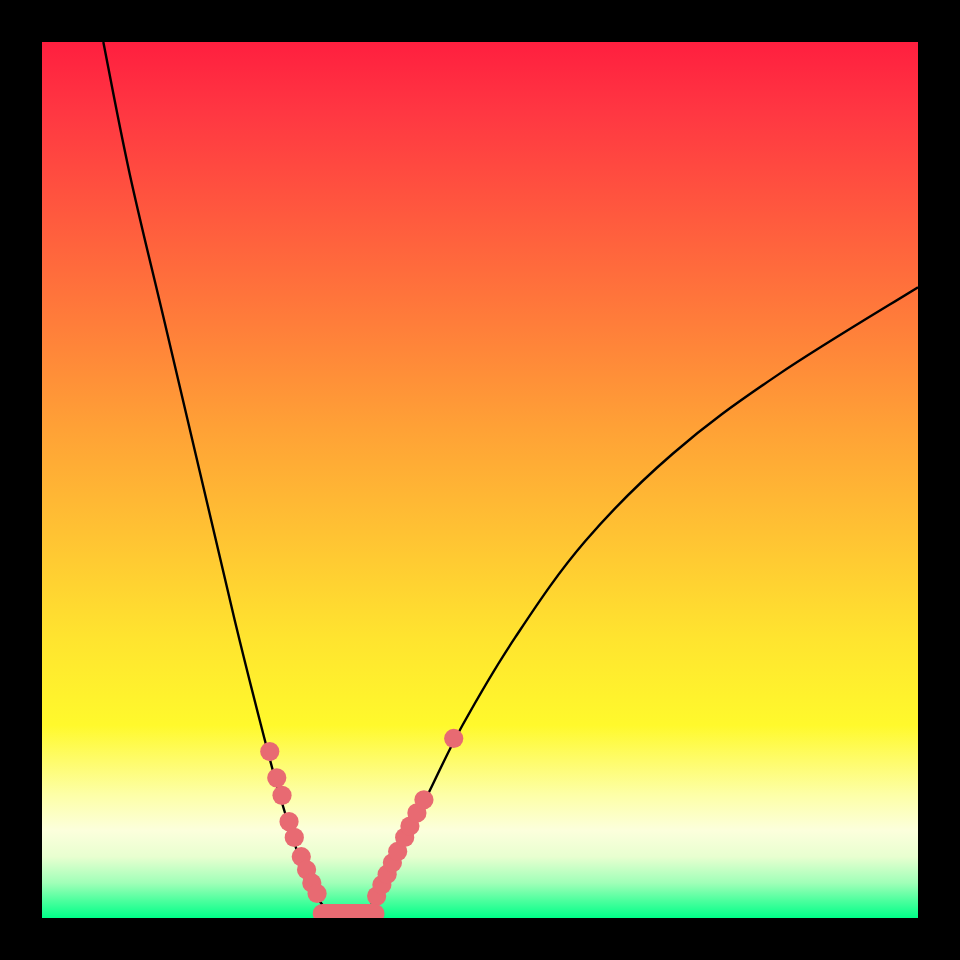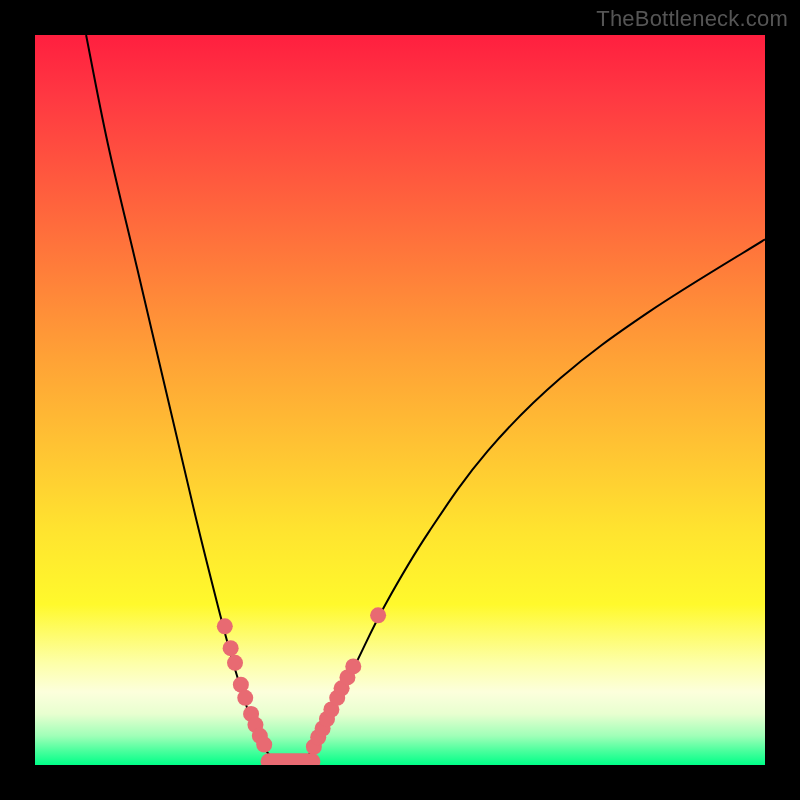--- a/index.html
+++ b/index.html
@@ -72,21 +72,20 @@
   }
   .bottom-blob {
     fill: #e86a72;
     stroke: none;
   }
 </style>
 </head>
 <body>
 
 <div class="outer">
-  <div class="watermark">TheBottleneck.com</div>
   <div class="plot-area">
     <div class="gradient"></div>
     <svg class="curves" viewBox="0 0 730 730" preserveAspectRatio="none">
       <path id="left-curve" class="curve" d="M 51.1 0 C 55.042 19.71, 63.802 67.452, 73 109.5 C 82.19800000000001 151.548, 91.688 188.92399999999998, 102.2 233.59999999999997 C 112.712 278.27599999999995, 120.888 313.024, 131.4 357.7 C 141.912 402.376, 151.402 443.69399999999996, 160.6 481.79999999999995 C 169.798 519.906, 175.93 543.7769999999999, 182.5 569.4 C 189.07 595.023, 191.84400000000002 605.754, 197.10000000000002 624.15 C 202.35600000000002 642.5459999999999, 207.75799999999998 659.117, 211.7 671.6 C 215.642 684.0830000000001, 216.37199999999999 686.93, 219 693.5 C 221.62800000000001 700.07, 223.67200000000003 703.501, 226.3 708.1 C 228.928 712.6990000000001, 230.972 715.765, 233.6 719.05 C 236.22799999999998 722.3349999999999, 239.586 725.0360000000001, 240.9 726.35"></path>
       <path id="right-curve" class="curve" d="M 270.1 726.35 C 272.728 721.751, 279.444 710.655, 284.7 700.8 C 289.95599999999996 690.9449999999999, 292.72999999999996 684.74, 299.29999999999995 671.6 C 305.86999999999995 658.46, 312.002 646.1959999999999, 321.2 627.8 C 330.39799999999997 609.404, 337.26 593.052, 350.4 569.4 C 363.53999999999996 545.7479999999999, 375.80400000000003 523.9939999999999, 394.20000000000005 496.4 C 412.59600000000006 468.806, 428.94800000000004 443.694, 452.6 416.1 C 476.252 388.50600000000003, 496.69200000000006 368.066, 525.6 343.09999999999997 C 554.508 318.13399999999996, 576.4079999999999 302.366, 613.1999999999999 277.4 C 649.992 252.43399999999997, 708.976 217.53999999999996, 730 204.39999999999998"></path>
       <g id="dots">
           <circle cx="189.8" cy="591.3" r="8" class="dot"></circle>
           <circle cx="195.64000000000001" cy="613.2" r="8" class="dot"></circle>
           <circle cx="200.01999999999998" cy="627.8" r="8" class="dot"></circle>
           <circle cx="205.85999999999999" cy="649.7" r="8" class="dot"></circle>

